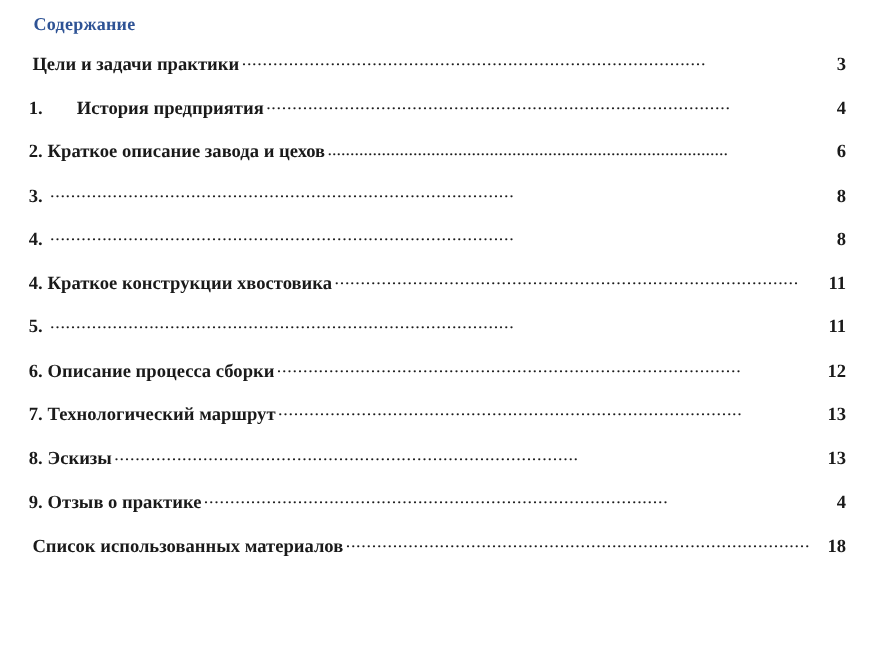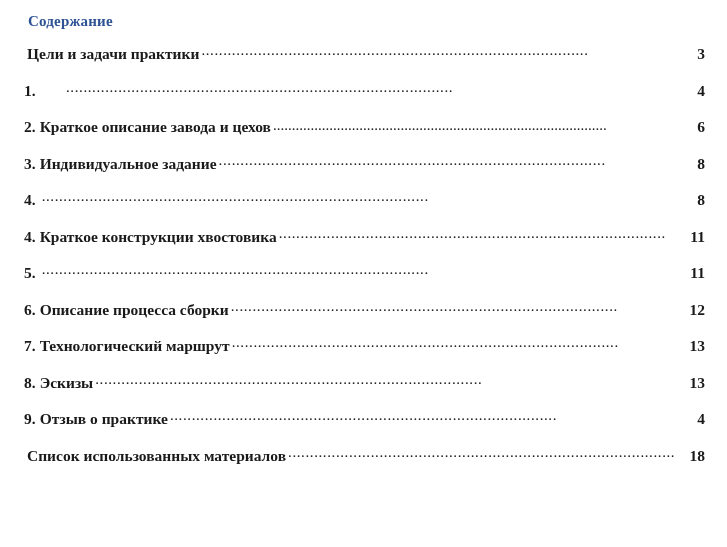--- a/index.html
+++ b/index.html
@@ -87,32 +87,32 @@
   <div class="toc-title">Содержание</div>
 
   <ul class="toc-list" id="toc-list">
       <li class="toc-entry indent-1">
         <span class="label">Цели и задачи практики</span>
         <span class="leader">.........................................................................................</span>
         <span class="page-no">3</span>
       </li>
       <li class="toc-entry">
         <span class="num wide">1.</span>
+        <span class="label">История предприятия</span>
         <span class="leader">.........................................................................................</span>
         <span class="page-no">4</span>
       </li>
       <li class="toc-entry">
         <span class="num">2.</span>
         <span class="label">Краткое описание завода и цехов</span>
         <span class="leader dense">.........................................................................................</span>
         <span class="page-no">6</span>
       </li>
       <li class="toc-entry">
         <span class="num">3.</span>
-        <span class="label">Индивидуальное задание</span>
         <span class="leader">.........................................................................................</span>
         <span class="page-no">8</span>
       </li>
       <li class="toc-entry">
         <span class="num">4.</span>
         <span class="leader">.........................................................................................</span>
         <span class="page-no">8</span>
       </li>
       <li class="toc-entry">
         <span class="num">4.</span>

